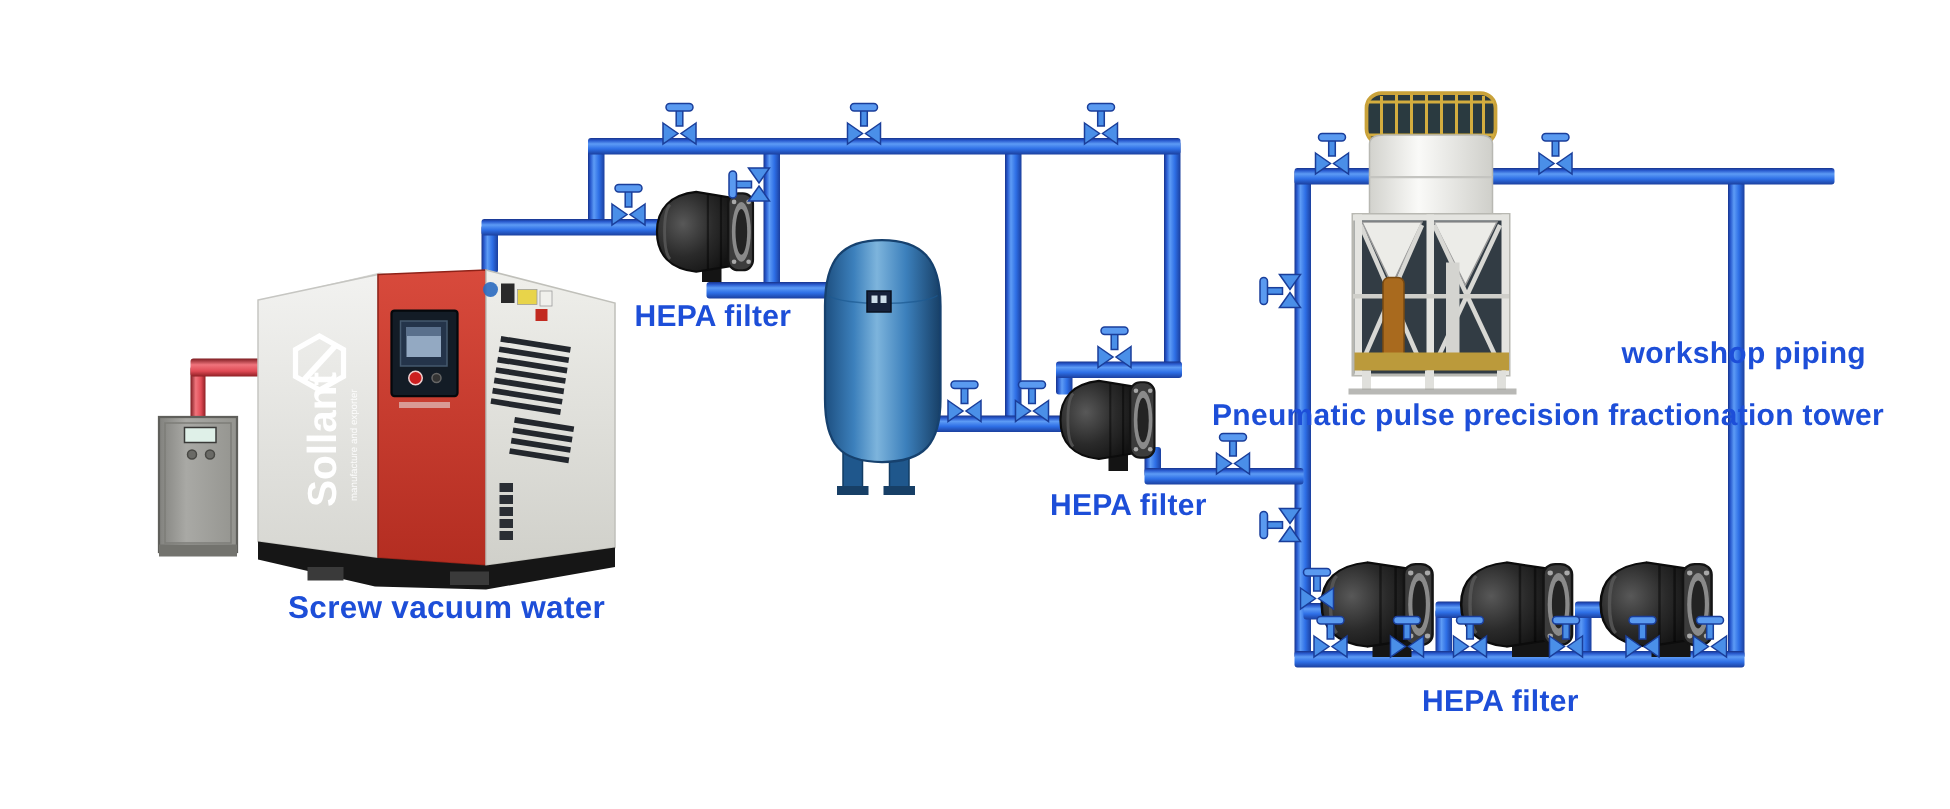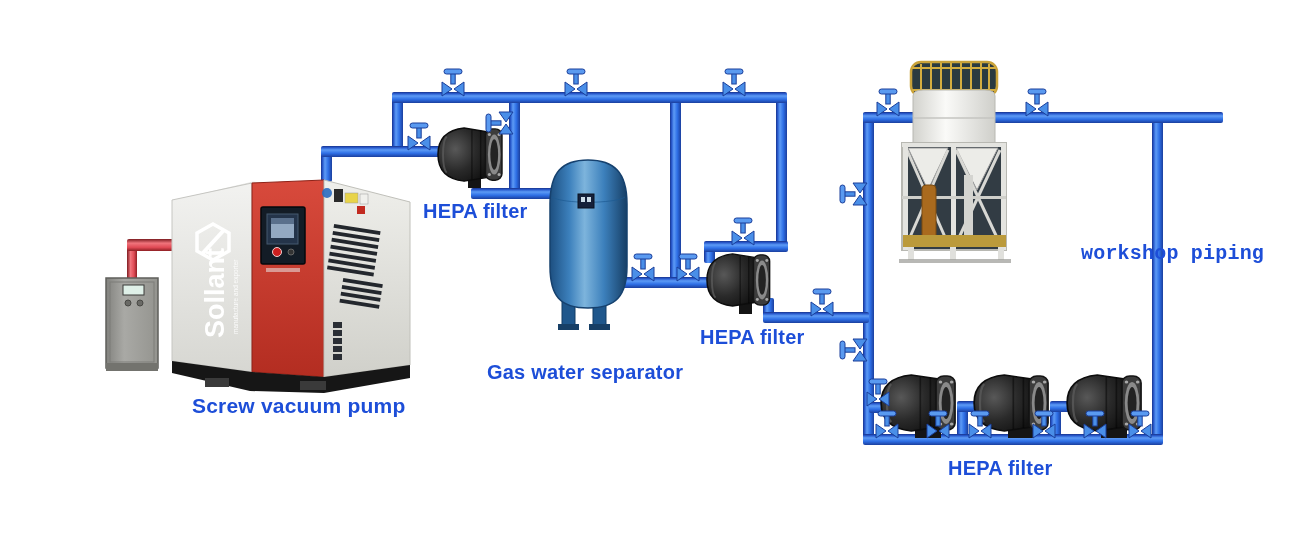--- a/index.html
+++ b/index.html
@@ -244,19 +244,19 @@
     <use href="#valve" transform="translate(860,350) rotate(-90)"></use>
     <use href="#valve" transform="translate(878,399)"></use>
     <use href="#valve" transform="translate(887,431)"></use>
     <use href="#valve" transform="translate(938,431)"></use>
     <use href="#valve" transform="translate(980,431)"></use>
     <use href="#valve" transform="translate(1044,431)"></use>
     <use href="#valve" transform="translate(1095,431)"></use>
     <use href="#valve" transform="translate(1140,431)"></use>
   </svg>
 
-  <div class="lbl lbl-big" style="left:192px;top:394px;">Screw vacuum pump</div>
+  <div class="lbl lbl-big" style="left:192px;top:394px;">Screw vacuum water</div>
   <div class="lbl" style="left:423px;top:200px;">HEPA filter</div>
-  <div class="lbl" style="left:487px;top:361px;">Gas water separator</div>
   <div class="lbl" style="left:700px;top:326px;">HEPA filter</div>
-  <div class="lbl" style="left:1081px;top:243px;font-family:Liberation Mono, monospace;">workshop piping</div>
+  <div class="lbl" style="left:808px;top:266px;">Pneumatic pulse precision fractionation tower</div>
+  <div class="lbl" style="left:1081px;top:225px;">workshop piping</div>
   <div class="lbl" style="left:948px;top:457px;">HEPA filter</div>
 </div>
 
 </body></html>

